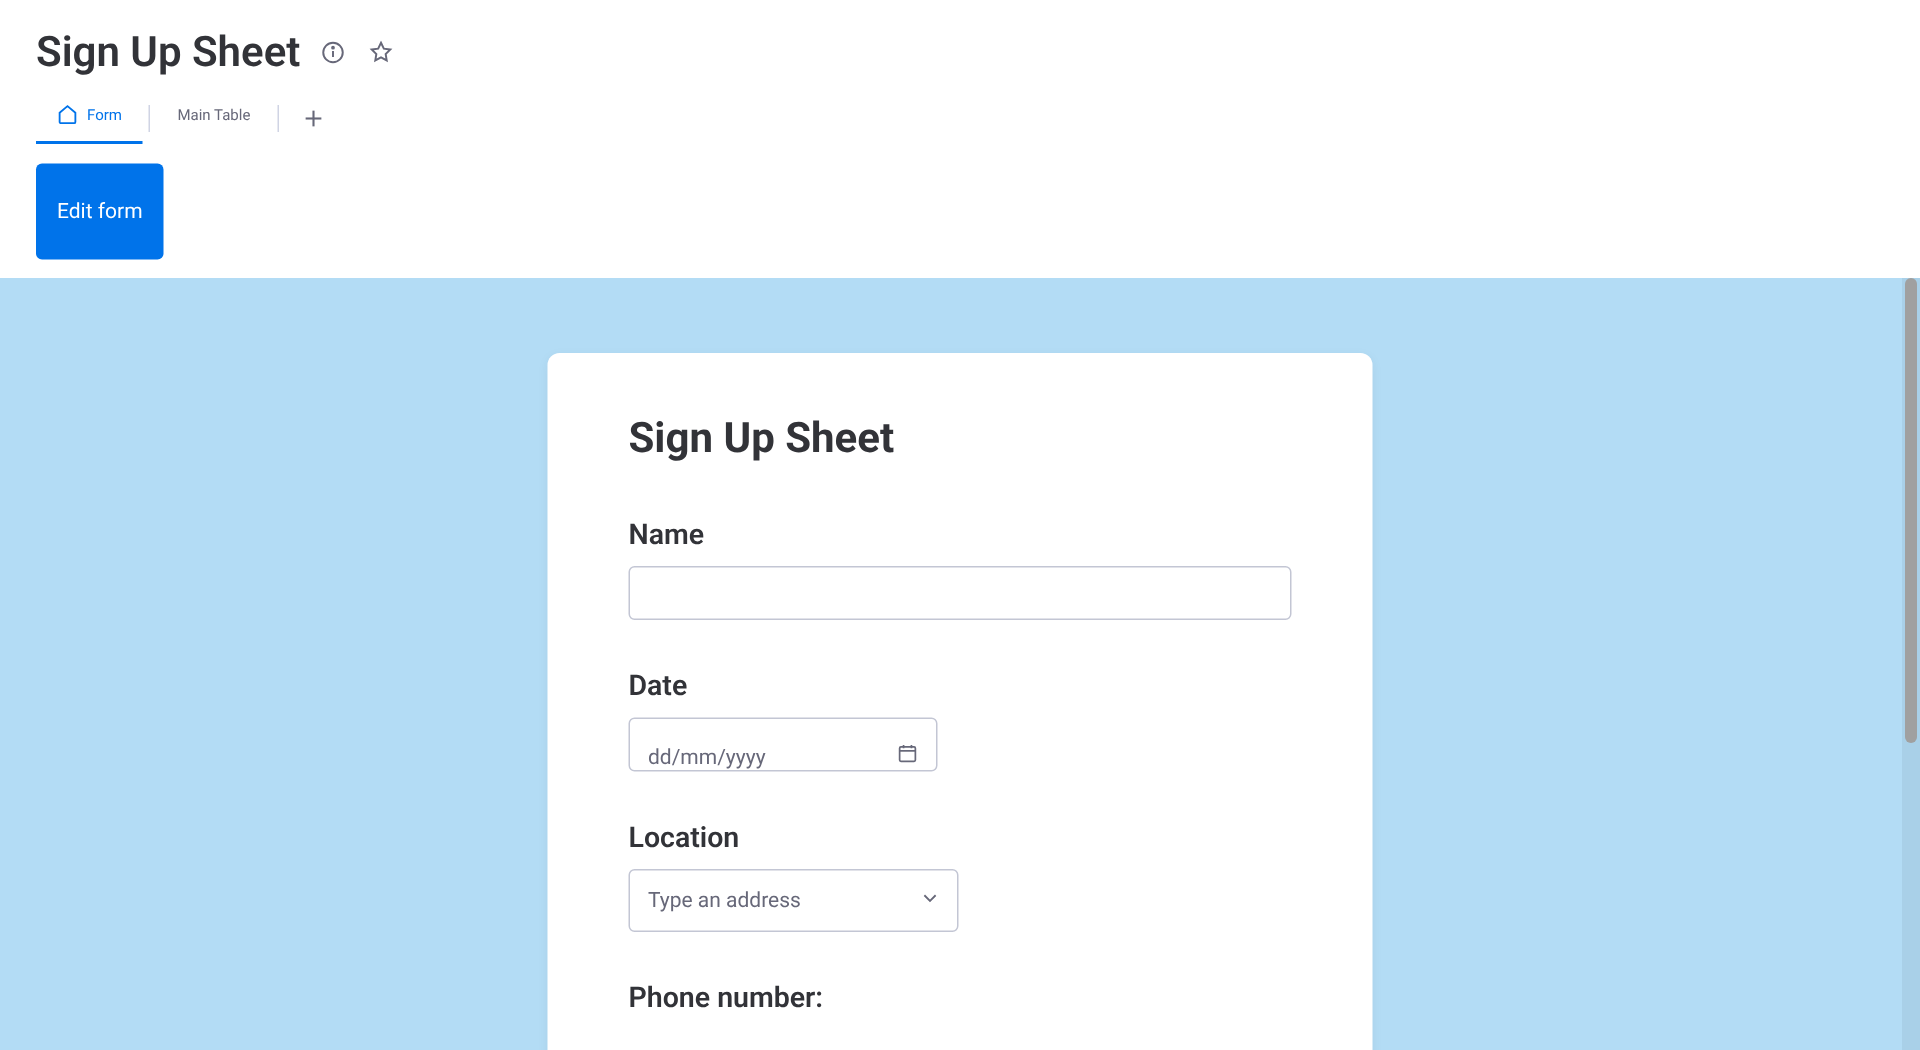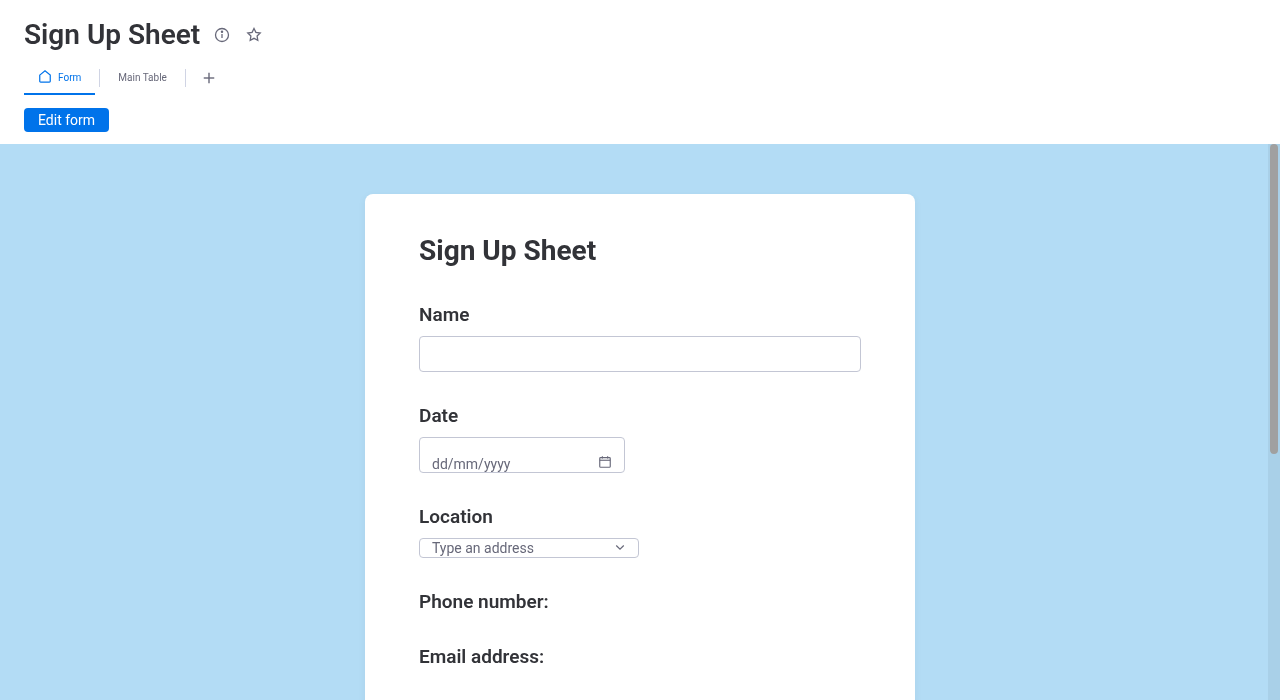--- a/index.html
+++ b/index.html
@@ -75,21 +75,21 @@
     }
     .toolbar {
       padding: 12px 24px;
       display: flex;
       align-items: center;
     }
     .edit-btn {
       background: #0073ea;
       color: #fff;
       border: none;
-      padding: 4px 14px;
+      padding: 24px 14px;
       border-radius: 4px;
       font-size: 14px;
       cursor: pointer;
     }
     .canvas-area {
       background: #b3dcf5;
       width: 100%;
       height: calc(700px - 136px);
       position: relative;
       overflow-y: auto;
@@ -152,21 +152,21 @@
       border-radius: 4px;
       padding: 0 12px;
       font-size: 14px;
       color: #676879;
       display: flex;
       align-items: flex-end;
       justify-content: space-between;
     }
     .location-input {
       width: 220px;
-      height: 20px;
+      height: 42px;
       border: 1px solid #c3c6d4;
       border-radius: 4px;
       padding: 0 12px;
       font-size: 14px;
       color: #676879;
       display: flex;
       align-items: center;
       justify-content: space-between;
     }
     .phone-row {

